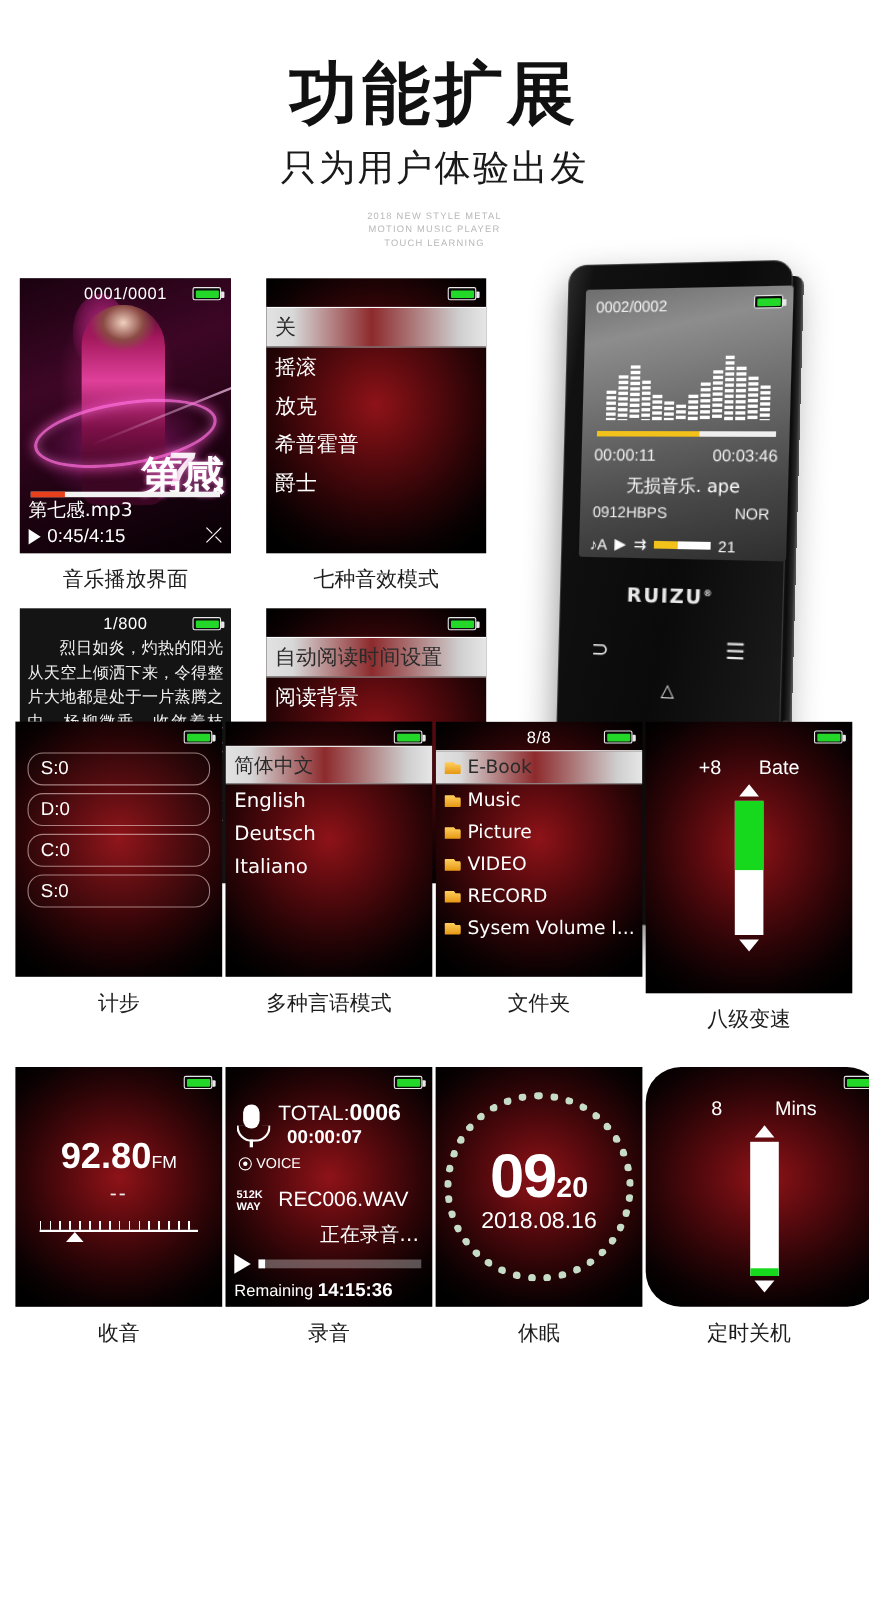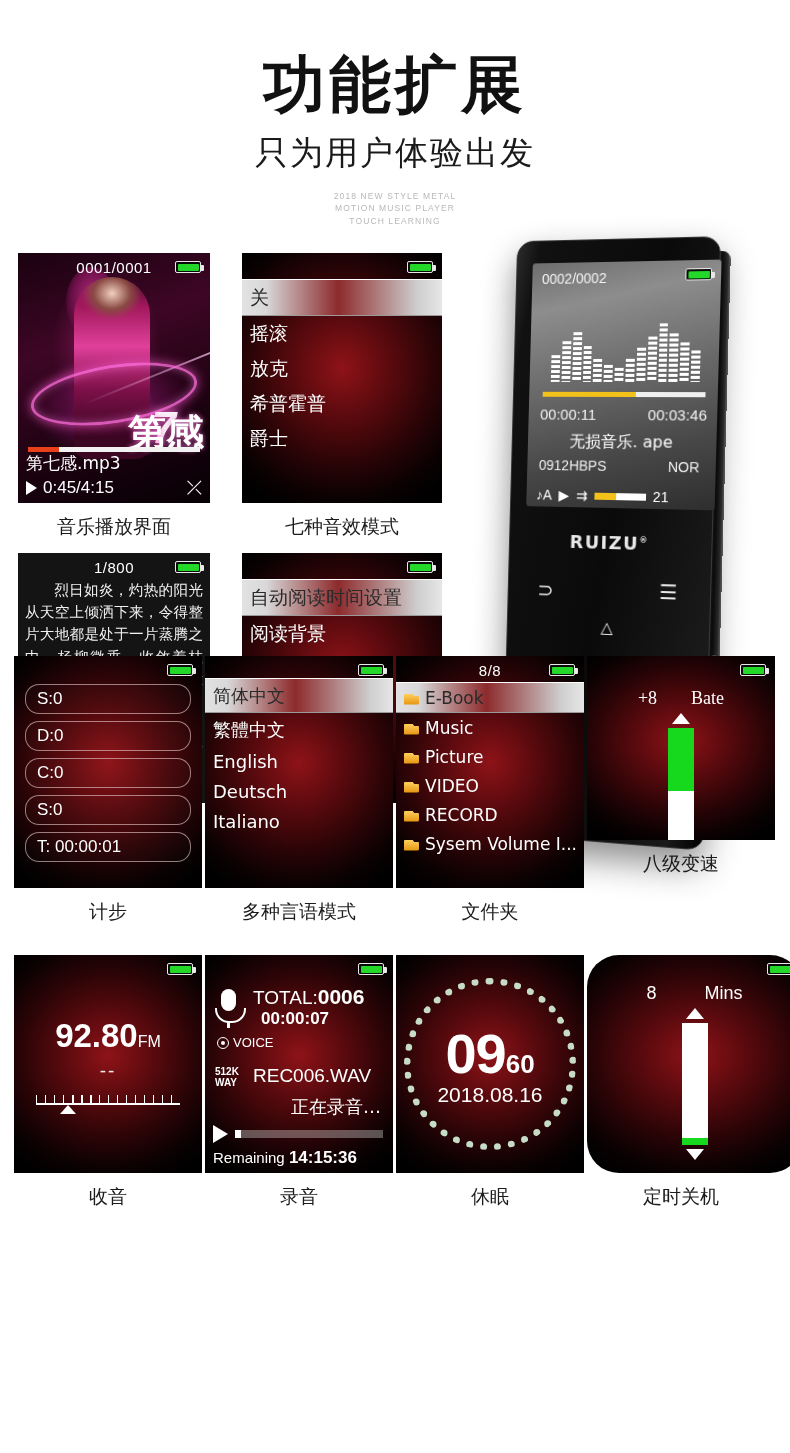--- a/index.html
+++ b/index.html
@@ -449,32 +449,30 @@
 <div class="grid4" style="margin-top:36px;">
 
   <div class="cell">
     <div class="screen scr-red" style="width:188px;height:232px;">
       <div class="batt"></div>
       <div class="ped">
         <div class="ped-pill">S:0</div>
         <div class="ped-pill">D:0</div>
         <div class="ped-pill">C:0</div>
         <div class="ped-pill">S:0</div>
-        <div class="ped-pill">T:   00:00:01</div>
       </div>
     </div>
     <div class="caption">计步</div>
   </div>
 
   <div class="cell">
     <div class="screen scr-red" style="width:188px;height:232px;">
       <div class="batt"></div>
       <div class="menu-list" style="top:22px;">
         <div class="menu-item sel" style="font-size:18px;">简体中文</div>
-        <div class="menu-item" style="font-size:18px;">繁體中文</div>
         <div class="menu-item" style="font-size:18px;">English</div>
         <div class="menu-item" style="font-size:18px;">Deutsch</div>
         <div class="menu-item" style="font-size:18px;">Italiano</div>
       </div>
     </div>
     <div class="caption">多种言语模式</div>
   </div>
 
   <div class="cell">
     <div class="screen scr-red" style="width:188px;height:232px;">
@@ -486,21 +484,21 @@
         <div class="menu-item" style="font-size:17px;"><span class="fold-ic"></span><span>Picture</span></div>
         <div class="menu-item" style="font-size:17px;"><span class="fold-ic"></span><span>VIDEO</span></div>
         <div class="menu-item" style="font-size:17px;"><span class="fold-ic"></span><span>RECORD</span></div>
         <div class="menu-item" style="font-size:17px;"><span class="fold-ic"></span><span>Sysem Volume I...</span></div>
       </div>
     </div>
     <div class="caption">文件夹</div>
   </div>
 
   <div class="cell">
-    <div class="screen scr-red" style="width:188px;height:184px;font-family:Liberation Serif, serif;">
+    <div class="screen scr-red" style="width:188px;height:247px;">
       <div class="batt"></div>
       <div class="vslide" style="top:32px;">
         <div class="vs-label"><span>+8</span><span class="gap"></span><span>Bate</span></div>
         <div class="arrow-u"></div>
         <div class="vs-track">
           <div style="position:absolute;left:0;top:0;width:100%;height:52%;background:#16d81c;"></div>
         </div>
         <div class="arrow-d"></div>
       </div>
     </div>
@@ -539,21 +537,21 @@
           <i></i>
         </div>
       <div class="rec-rem"><span>Remaining</span> <b>14:15:36</b></div>
     </div>
     <div class="caption">录音</div>
   </div>
 
   <div class="cell">
     <div class="screen scr-red" style="width:188px;height:218px;">
       <div class="clk-ring"></div>
-      <div class="clk-time"><span class="clk-hh">09</span><span class="clk-mm">60</span></div>
+      <div class="clk-time"><span class="clk-hh">09</span><span class="clk-mm">20</span></div>
       <div class="clk-date">2018.08.16</div>
     </div>
     <div class="caption">休眠</div>
   </div>
 
   <div class="cell">
     <div class="screen scr-red" style="width:215px;height:218px;border-radius:32px;">
       <div class="batt"></div>
       <div class="vslide" style="top:28px;">
         <div class="vs-label"><span>8</span><span class="gap" style="width:48px"></span><span>Mins</span></div>

